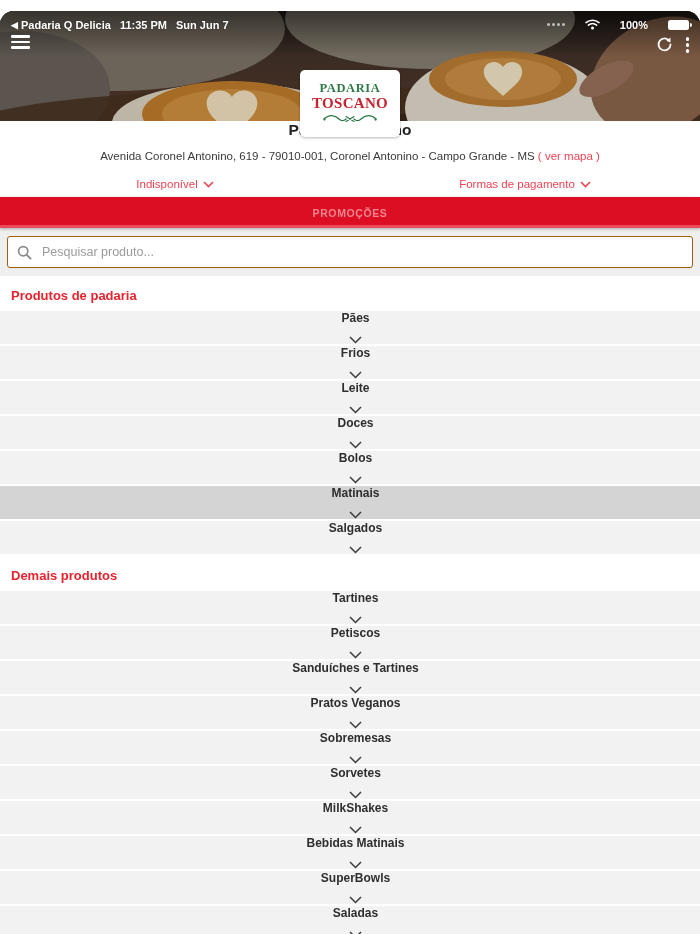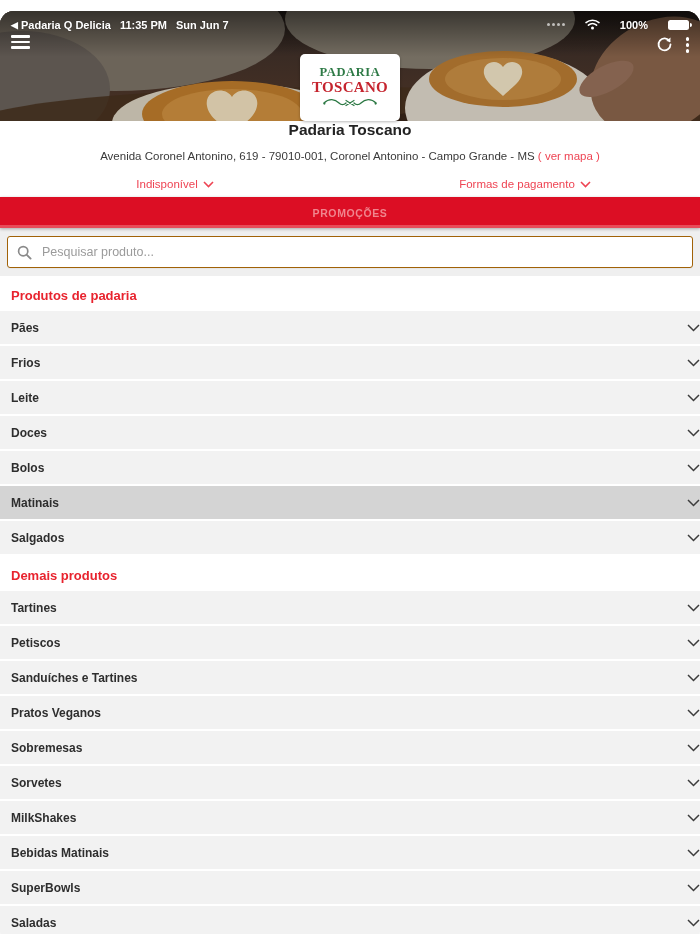--- a/index.html
+++ b/index.html
@@ -22,21 +22,21 @@
   .battery { width:21px; height:10px; background:#fff; border-radius:2.5px; position:relative; }
   .battery::after { content:''; position:absolute; right:-3px; top:3px; width:2px; height:4px;
                     background:#fff; border-radius:0 2px 2px 0; }
 
   .hamburger { position:absolute; top:24px; left:11px; width:19px; z-index:4; cursor:pointer; }
   .hamburger i { display:block; height:2.5px; background:#fff; border-radius:1px; margin-bottom:3px; }
   .top-actions { position:absolute; top:25px; right:10px; z-index:4; display:flex; gap:12px; align-items:center; }
   .kebab { display:flex; flex-direction:column; gap:2.5px; cursor:pointer; padding:1px; }
   .kebab i { width:3.5px; height:3.5px; border-radius:50%; background:#fff; }
 
-  .logo-card { position:absolute; left:50%; top:43px; transform:translateX(-50%);
+  .logo-card { position:absolute; left:50%; top:59px; transform:translateX(-50%);
                width:100px; height:67px; background:#fff; border-radius:5px; z-index:3;
                display:flex; flex-direction:column; align-items:center; justify-content:center;
                box-shadow:0 1px 3px rgba(0,0,0,.28); }
   .logo-l1 { font-family:"Liberation Serif",serif; font-weight:bold; font-size:12.5px;
              letter-spacing:.6px; color:#2e7a46; line-height:1.1; }
   .logo-l2 { font-family:"Liberation Serif",serif; font-weight:bold; font-size:15px;
              letter-spacing:.3px; color:#c5242e; line-height:1.15; }
 
   
   .info { text-align:center; padding-top:0; background:#fff; }
@@ -63,21 +63,21 @@
                 display:flex; align-items:center; gap:8px; padding:0 9px;
                 box-shadow:0 1px 1px rgba(0,0,0,.04); }
   .search-box input { flex:1; border:0; outline:0; background:transparent; font-size:12.5px;
                       color:#444; font-family:"Liberation Sans",sans-serif; }
   .search-box input::placeholder { color:#9b9b9b; }
 
   
   .menu { background:#fff; }
   .section-title { color:#e8232e; font-weight:bold; font-size:13px; padding:12px 11px 8px; }
   .cat-row { height:33px; margin-bottom:2px; background:#f2f2f2; cursor:pointer;
-             display:flex; align-items:center; justify-content:space-between; padding:0 0 0 11px; }
+             display:flex; align-items:center; justify-content:space-between; padding:0 0 0 11px;flex-direction:column; }
   .cat-row.pressed { background:#d4d4d4; }
   .cat-label { font-size:12px; font-weight:bold; color:#2e2e2e; }
   .chev { display:flex; align-items:center; }
 
   .home-indicator { position:absolute; bottom:3px; left:50%; transform:translateX(-50%);
                     width:215px; height:6px; border-radius:3px; background:#0d0d0d; z-index:6; cursor:grab; }
 </style>
 </head>
 <body>
 

